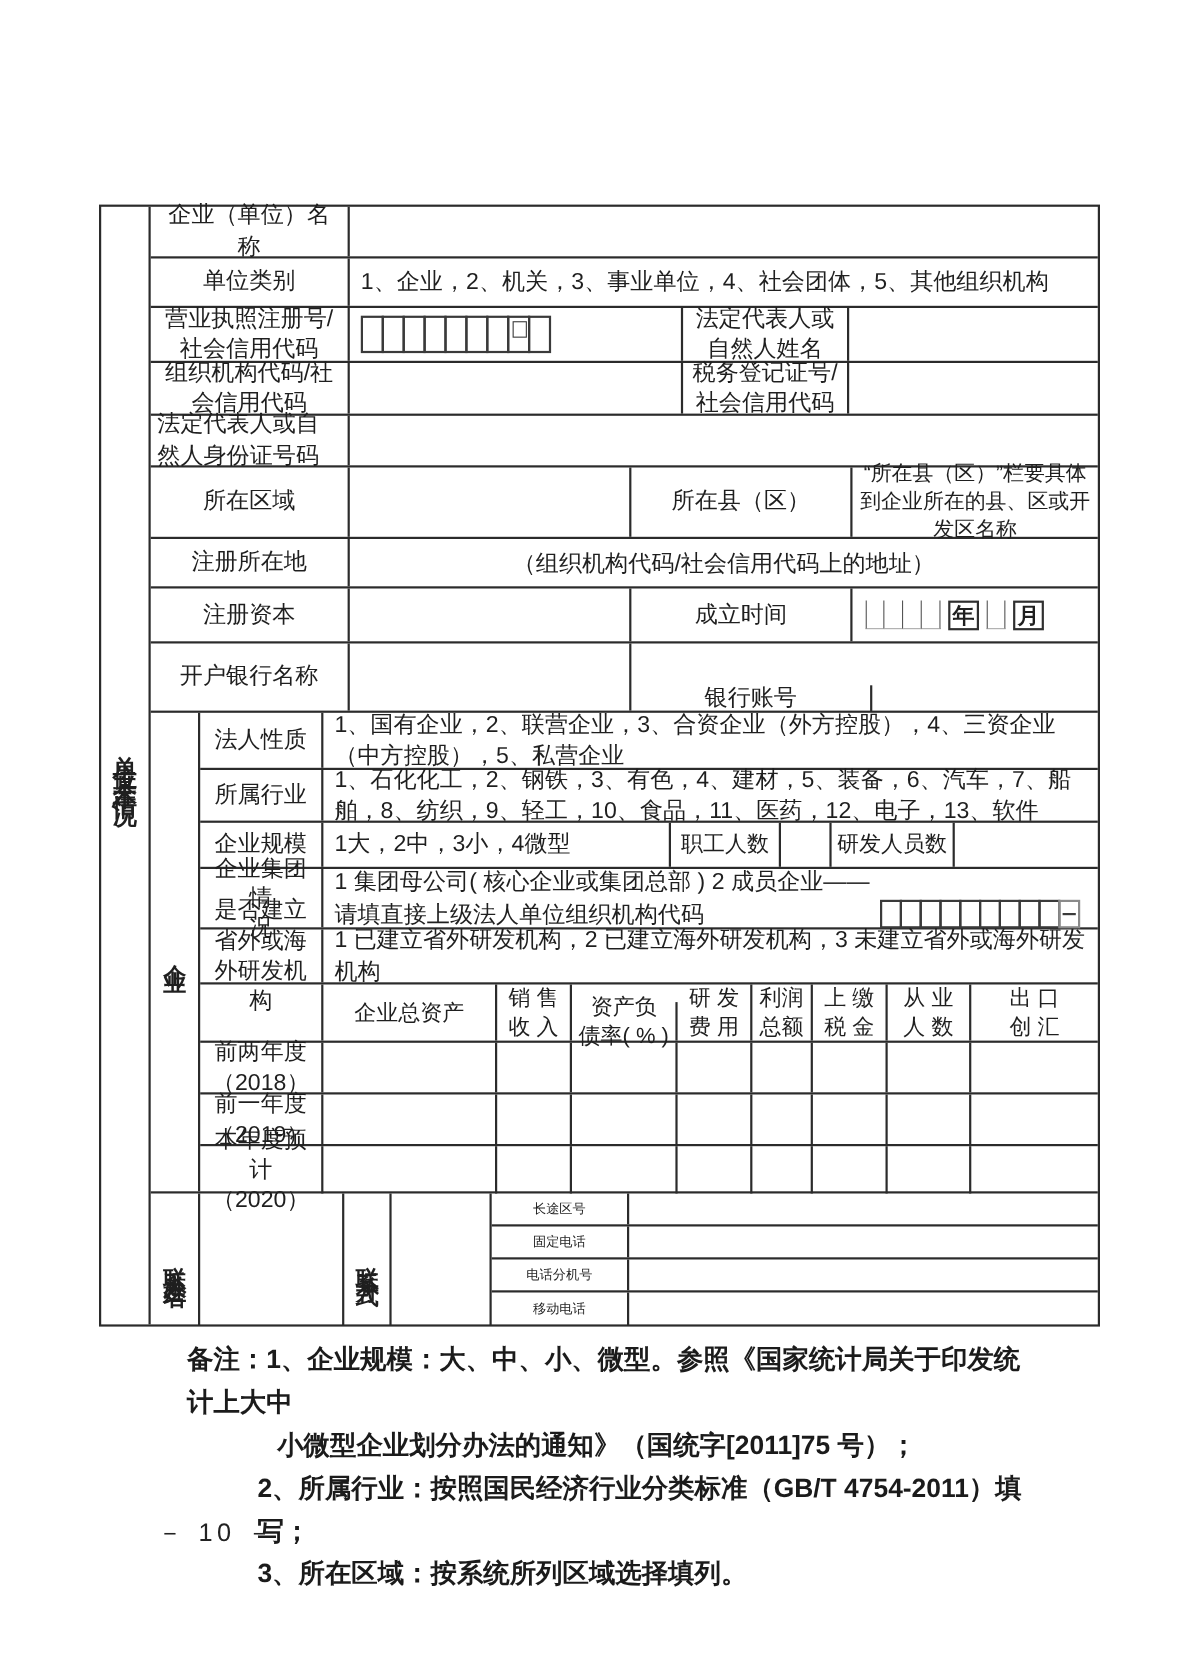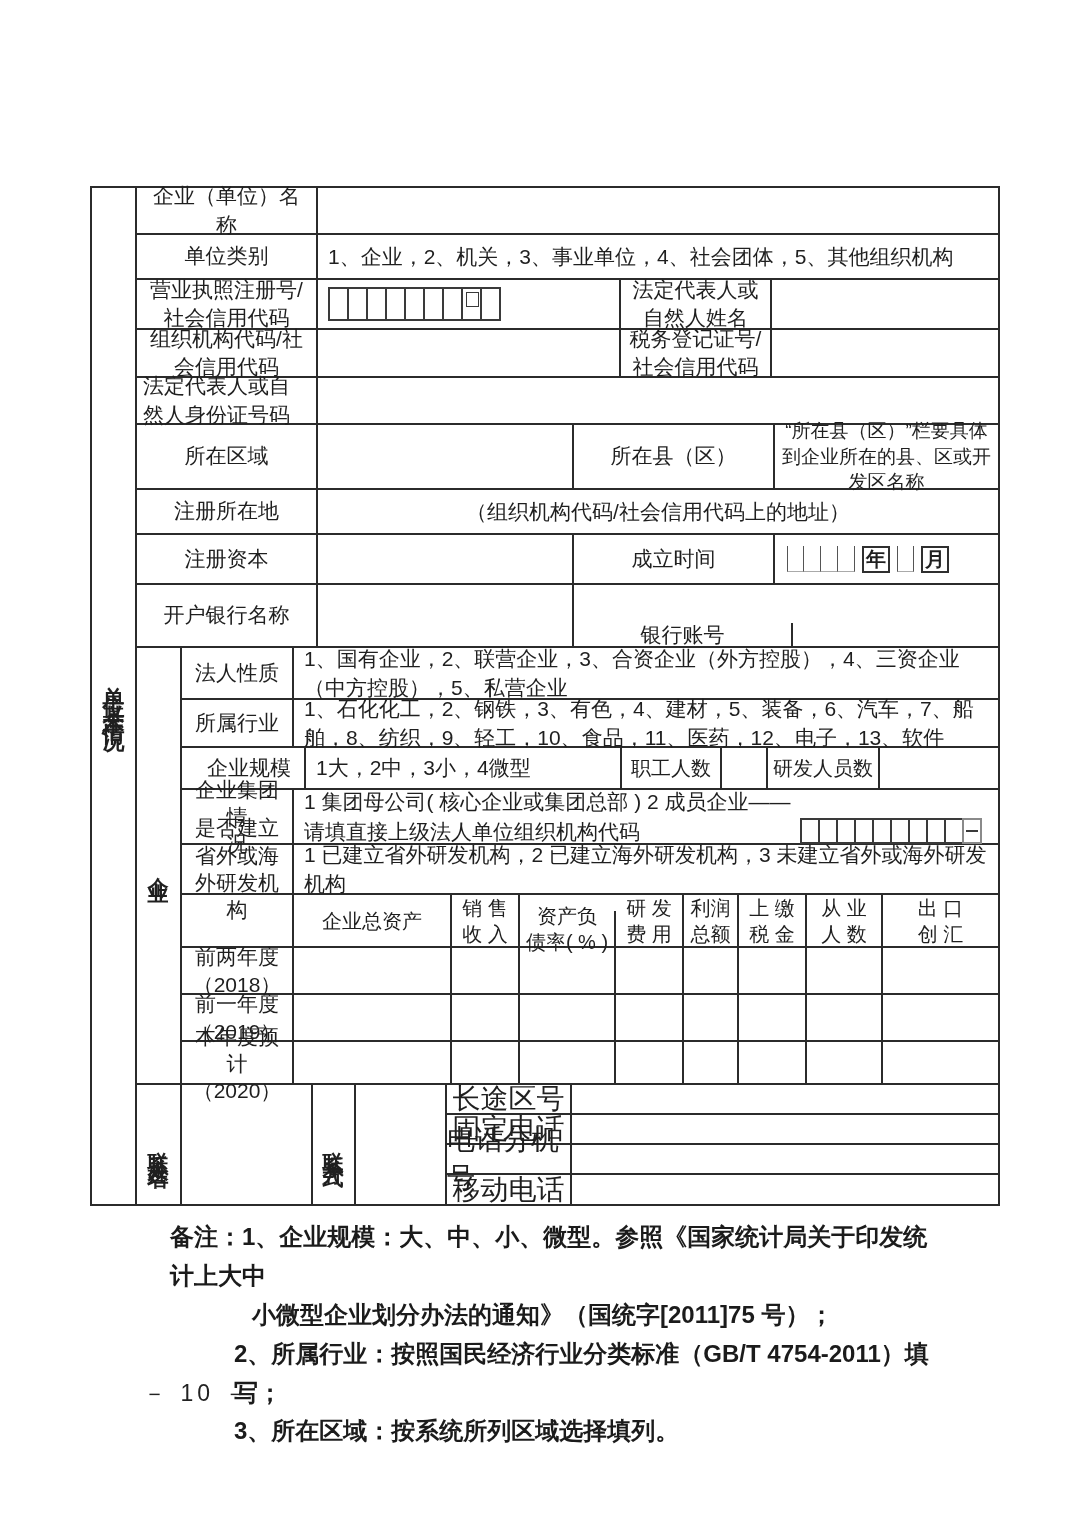--- a/index.html
+++ b/index.html
@@ -45,21 +45,21 @@
   .bx-dash::after{content:"";display:block;width:12px;border-top:2px solid #3a3a3a;}
   
   .date-wrap{display:flex;align-items:center;padding-left:12px;}
   .tick{width:17px;height:26px;border-right:1.5px solid #555;border-bottom:1px solid #aaa;}
   .tick.first{border-left:1.5px solid #555;}
   .ym-box{min-width:27px;height:27px;border:2px solid #2f2f2f;display:flex;align-items:center;justify-content:center;font-size:20px;font-weight:600;margin:0 7px;padding:0 2px;}
   
   .ph-tbl{flex:1;display:flex;flex-direction:column;}
   .ph-row{display:flex;height:30px;border-bottom:2px solid #2b2b2b;}
   .ph-row:last-child{border-bottom:none;}
-  .ph-lbl{width:125px;border-right:2px solid #2b2b2b;display:flex;align-items:center;justify-content:center;font-size:28px;font-weight:500;}
+  .ph-lbl{width:125px;border-right:2px solid #2b2b2b;display:flex;align-items:center;justify-content:center;font-size:12px;font-weight:500;}
   .ph-boxes{flex:1;display:flex;align-items:center;}
   
   .notes{position:absolute;left:170px;top:1218px;width:760px;font-size:24px;font-weight:600;color:#1b1b1b;line-height:1.62;}
   .note-l2{padding-left:82px;}
   .note-l3{padding-left:64px;}
   .note-l4{padding-left:64px;}
   .footer{position:absolute;left:143px;top:1378px;font-size:23px;font-weight:500;letter-spacing:4px;color:#222;}
   .county-note{font-size:19px;line-height:1.35;padding:2px 6px;font-weight:500;}
   .hint{font-size:21px;font-weight:500;}
 </style>
@@ -165,21 +165,21 @@
             <div class="cell lblE" style="white-space: pre-line;">法人性质</div>
             <div class="cell opt">1、国有企业，2、联营企业，3、合资企业（外方控股），4、三资企业（中方控股），5、私营企业</div>
           </div>
 
           <div class="row" style="height:48px">
             <div class="cell lblE" style="white-space: pre-line;">所属行业</div>
             <div class="cell opt">1、石化化工，2、钢铁，3、有色，4、建材，5、装备，6、汽车，7、船舶，8、纺织，9、轻工，10、食品，11、医药，12、电子，13、软件</div>
           </div>
 
           <div class="row" style="height:42px">
-            <div class="cell lblE" style="white-space: pre-line; margin-left: 12px;">企业规模</div>
+            <div class="cell lblE" style="white-space: pre-line;">企业规模</div>
             <div class="cell opt" style="flex:none;width:316px;">1大，2中，3小，4微型</div>
             <div class="cell fin-h" style="width: 100px; white-space: pre-line;">职工人数</div>
             <div class="cell" style="width:46px;"></div>
             <div class="cell fin-h" style="width: 112px; white-space: pre-line;">研发人员数</div>
             <div class="cell fill"></div>
           </div>
 
           <div class="row" style="height:55px">
             <div class="cell lblE" style="white-space: pre-line;">企业集团情
 况</div>

